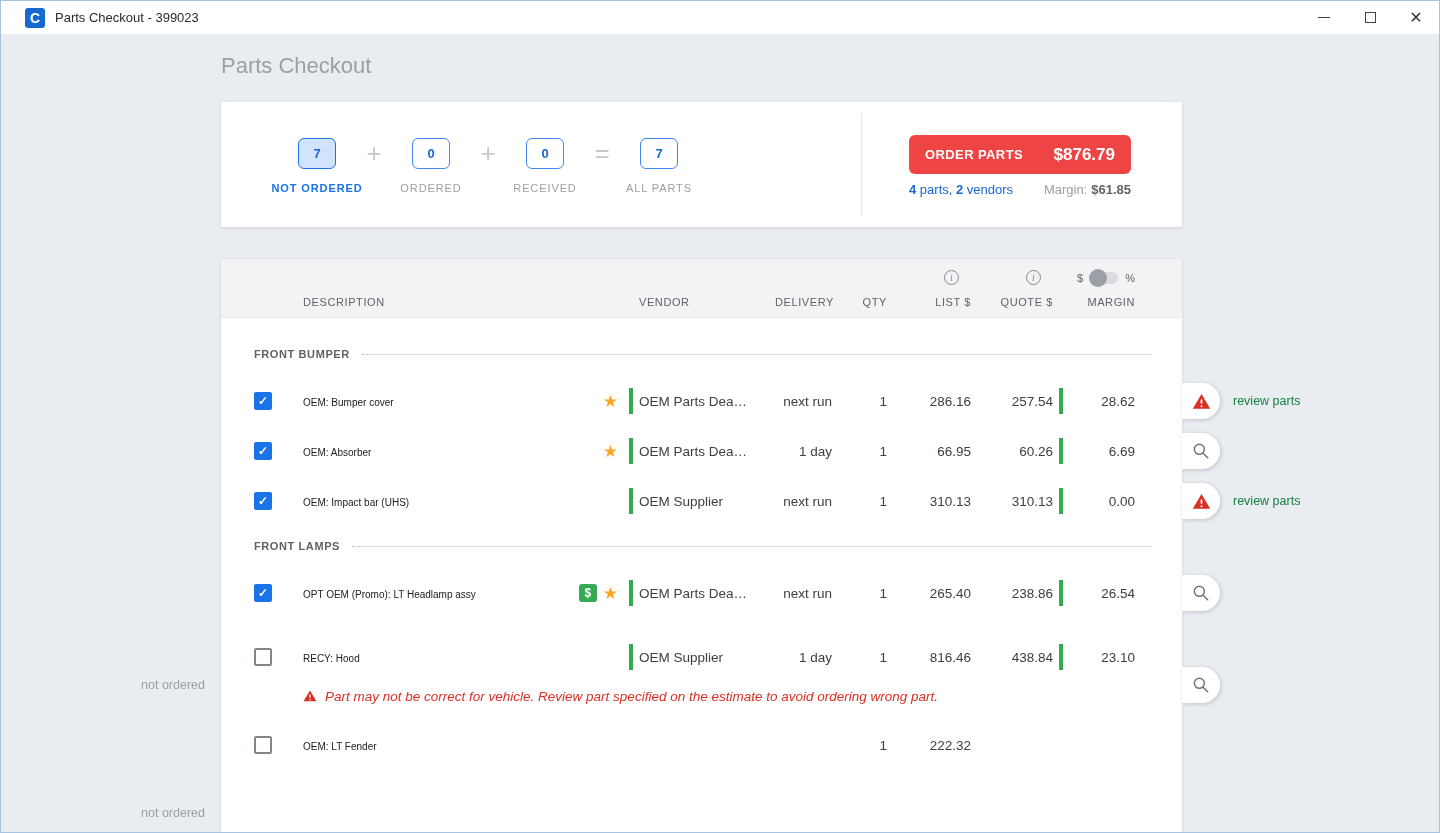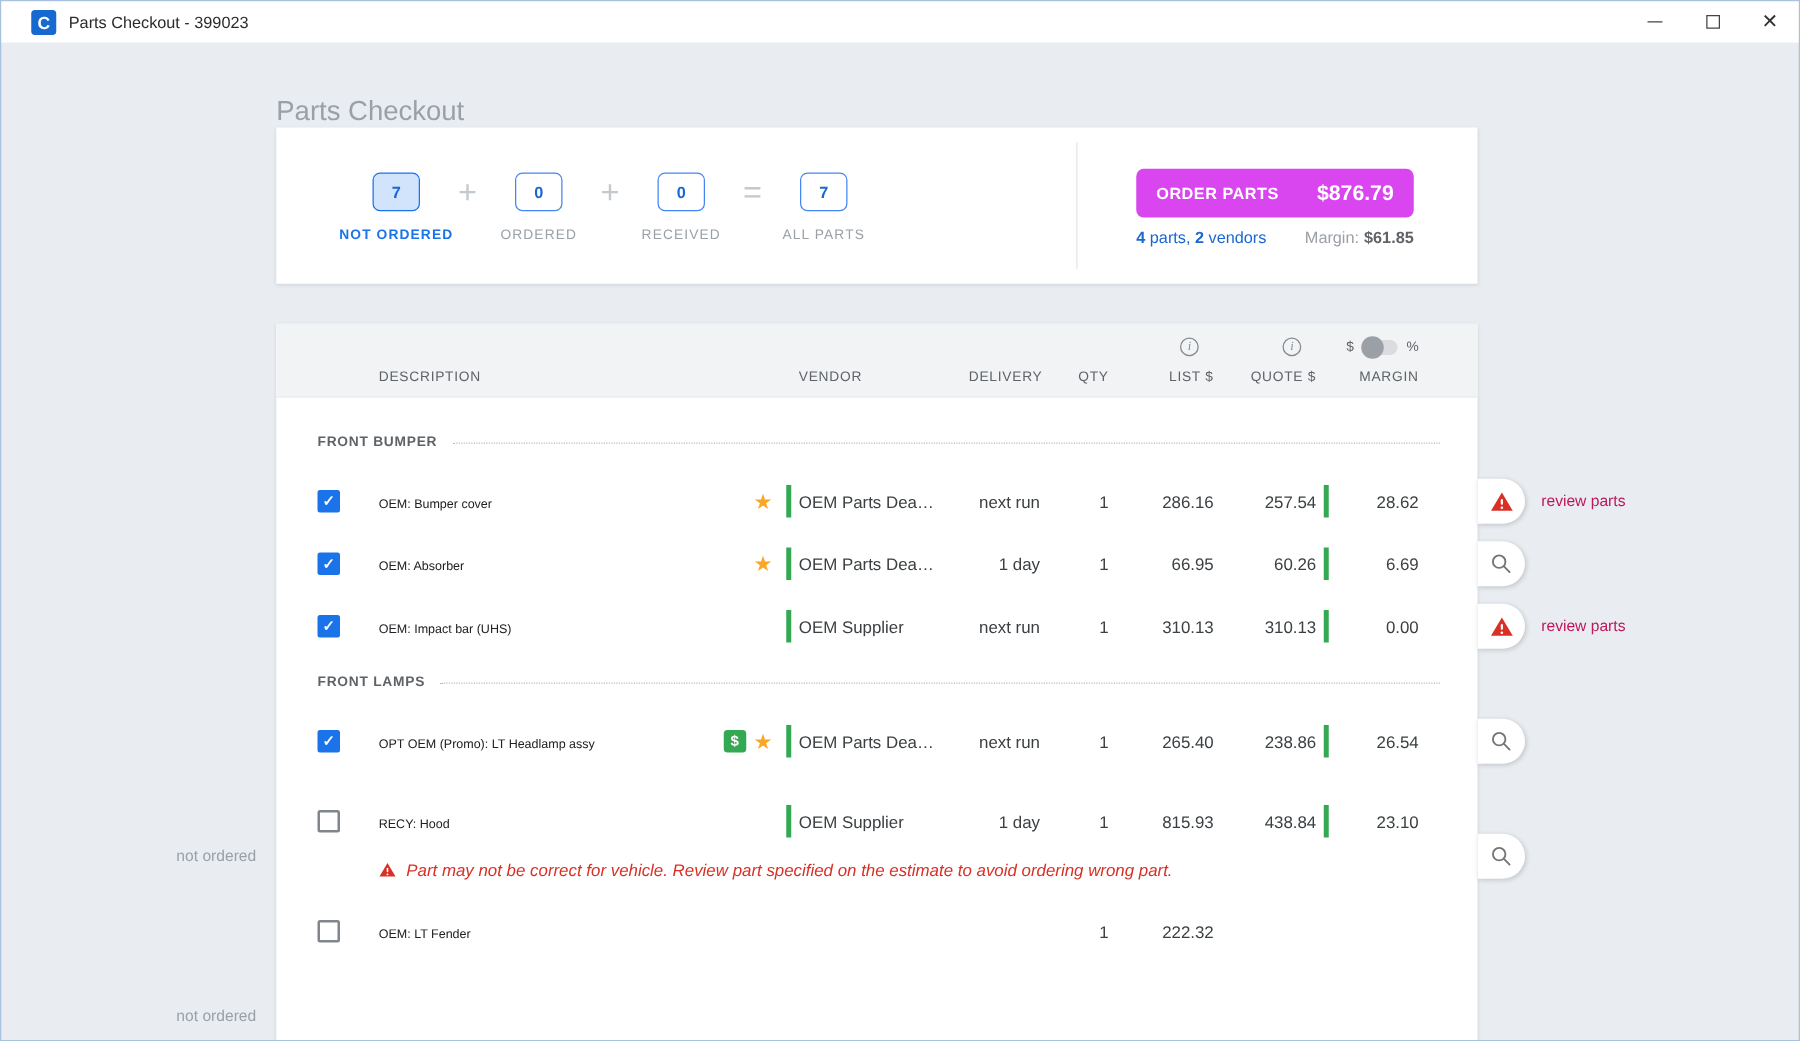--- a/index.html
+++ b/index.html
@@ -14,38 +14,38 @@
           font-size:14px; font-weight:bold; display:flex; align-items:center; justify-content:center; }
   .win-title { margin-left:10px; font-size:13px; color:#2b2b2b; }
   .win-controls { margin-left:auto; display:flex; align-items:center; height:100%; }
   .wbtn { width:46px; height:100%; display:flex; align-items:center; justify-content:center; cursor:pointer; }
   .min-glyph { width:12px; height:0; border-top:1.4px solid #444; display:block; }
   .max-glyph { width:11px; height:11px; border:1.4px solid #444; display:block; }
   .close-glyph { font-size:16px; color:#333; line-height:1; }
 
   
   .content { position:absolute; top:33px; left:0; right:0; bottom:0; }
-  .page-title { position:absolute; left:220px; top:42px; font-size:22px; color:#9aa0a6; }
+  .page-title { position:absolute; left:220px; top:19px; font-size:22px; color:#9aa0a6; }
 
   .card { position:absolute; background:#fff; box-shadow:0 1px 3px rgba(60,64,67,.15); }
 
   
   .summary-card { left:220px; top:68px; width:961px; height:125px; }
   .counters { position:absolute; left:58px; top:36px; display:flex; align-items:flex-start; }
   .counter { width:76px; display:flex; flex-direction:column; align-items:center; cursor:pointer; }
   .count-box { width:38px; height:31px; border:1px solid #4285f4; border-radius:6px; background:#fff;
                display:flex; align-items:center; justify-content:center;
                font-size:13px; font-weight:bold; color:#1967d2; }
   .count-box.active { background:#d2e3fc; border-color:#1a73e8; }
   .count-label { margin-top:13px; font-size:11px; letter-spacing:.9px; color:#9aa0a6; font-weight:500; white-space:nowrap; }
   .count-label.active { color:#1a73e8; font-weight:bold; }
   .op { width:38px; text-align:center; font-size:26px; font-weight:300; color:#c4c9cd; line-height:31px; }
   .v-divider { position:absolute; left:640px; top:12px; height:101px; border-left:1px solid #e3e5e8; }
 
-  .order-btn { position:absolute; left:688px; top:33px; width:222px; height:39px; background:#d946ef; border:none;
+  .order-btn { position:absolute; left:688px; top:33px; width:222px; height:39px; background:#ef4444; border:none;
                border-radius:6px; color:#fff; display:flex; align-items:center; justify-content:space-between;
                padding:0 16px; cursor:pointer; font-family:inherit; }
   .order-btn .ob-label { font-size:13px; font-weight:bold; letter-spacing:.4px; }
   .order-btn .ob-amount { font-size:17px; font-weight:bold; }
   .order-sub { position:absolute; left:688px; top:80px; width:222px; display:flex; justify-content:space-between; font-size:13px; }
   .sel-link { color:#1967d2; cursor:pointer; }
   .sel-link b { font-weight:bold; }
   .marg-label { color:#9aa0a6; }
   .marg-value { color:#5f6368; font-weight:bold; margin-left:4px; }
 
@@ -101,21 +101,21 @@
   .vendor-name { white-space:nowrap; overflow:hidden; }
   .mbar { position:absolute; left:6px; top:50%; transform:translateY(-50%); width:4px; height:26px; background:#34a853; }
 
   .row-warning { display:flex; align-items:center; margin:4px 30px 0 82px; height:20px; }
   .row-warning svg { flex:none; }
   .row-warning-text { margin-left:8px; font-size:13.5px; font-style:italic; color:#d93025; }
 
   
   .flag { position:absolute; left:1181px; width:38px; height:36px; background:#fff; border-radius:0 18px 18px 0;
           box-shadow:1px 1px 4px rgba(0,0,0,.18); display:flex; align-items:center; justify-content:center; cursor:pointer; }
-  .flag-label { position:absolute; left:1232px; height:36px; line-height:36px; font-size:12.5px; color:#be185d; }
+  .flag-label { position:absolute; left:1232px; height:36px; line-height:36px; font-size:12.5px; color:#15803d; }
   .not-ordered { position:absolute; left:100px; width:104px; height:20px; line-height:20px; text-align:right;
                  font-size:12.5px; color:#9aa0a6; }
 </style>
 </head>
 <body>
 
 <div class="window">
 
   <div class="titlebar">
     <div class="logo">C</div>
@@ -316,21 +316,21 @@
           <div class="c-desc"><span class="desc-text">RECY: Hood</span></div>
           <div class="c-badges"></div>
           <div class="c-vendor">
               <span class="vendor-inner">
                 <span class="vbar"></span>
                 <span class="vendor-name">OEM Supplier</span>
               </span>
             </div>
           <div class="c-deliv">1 day</div>
           <div class="c-qty">1</div>
-          <div class="c-list">815.93</div>
+          <div class="c-list">816.46</div>
           <div class="c-quote">438.84</div>
           <div class="c-margin"><span class="mbar"></span><span>23.10</span></div>
         </div>
 
         <div class="row-warning">
           <svg width="14" height="14" viewBox="0 0 24 24">
             <path d="M12 2.5 L23 21 H1 Z" fill="#d93025"></path>
             <rect x="10.9" y="9" width="2.2" height="6" rx="1" fill="#fff"></rect>
             <circle cx="12" cy="18" r="1.3" fill="#fff"></circle>
           </svg>

